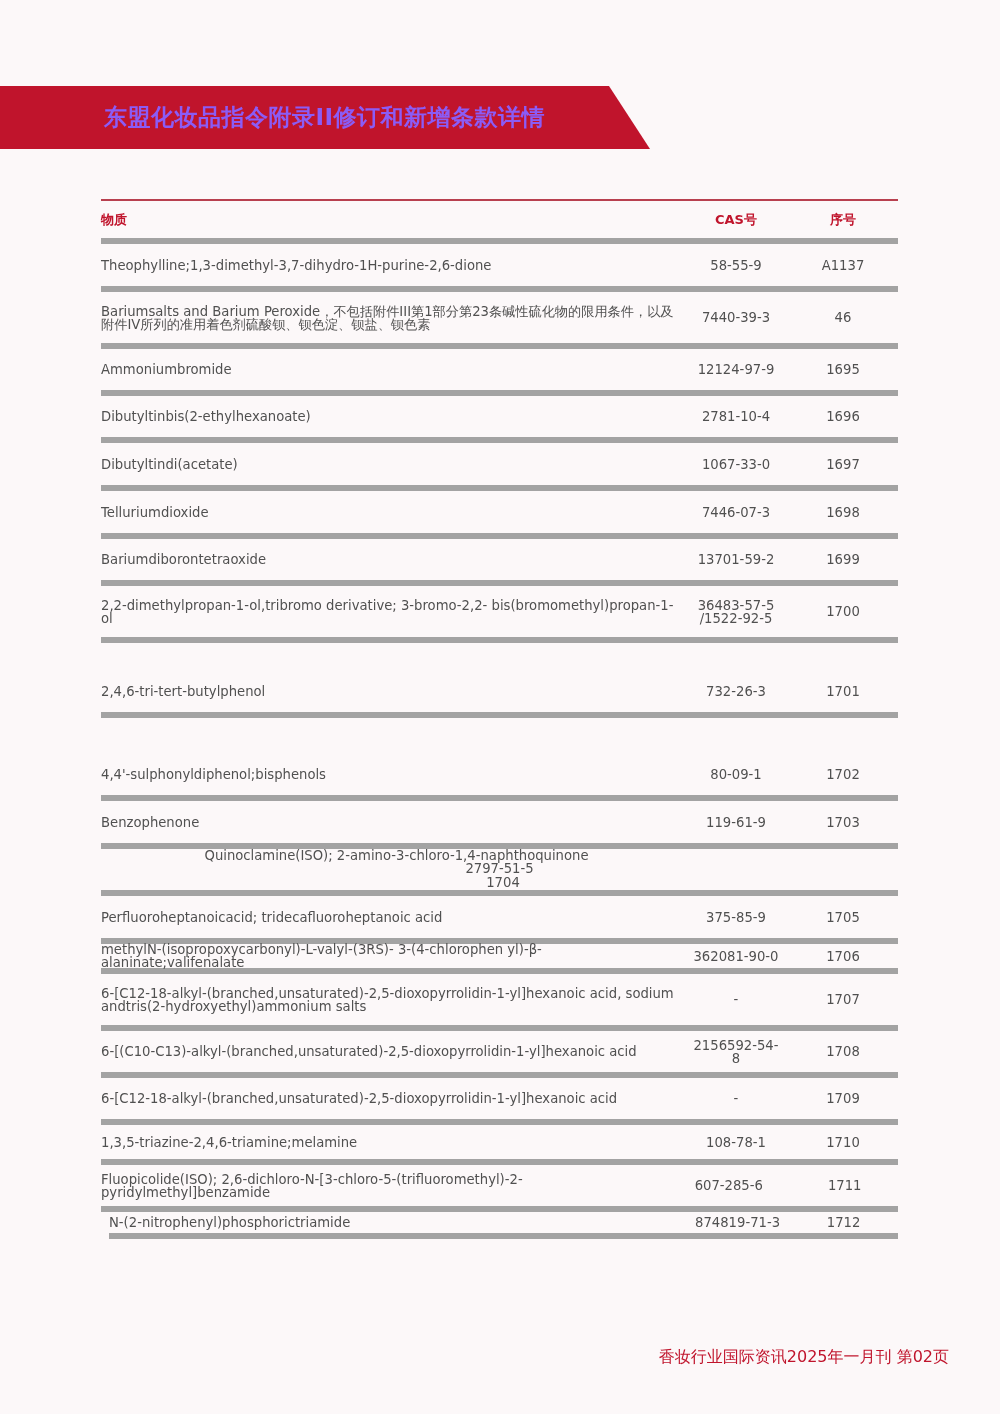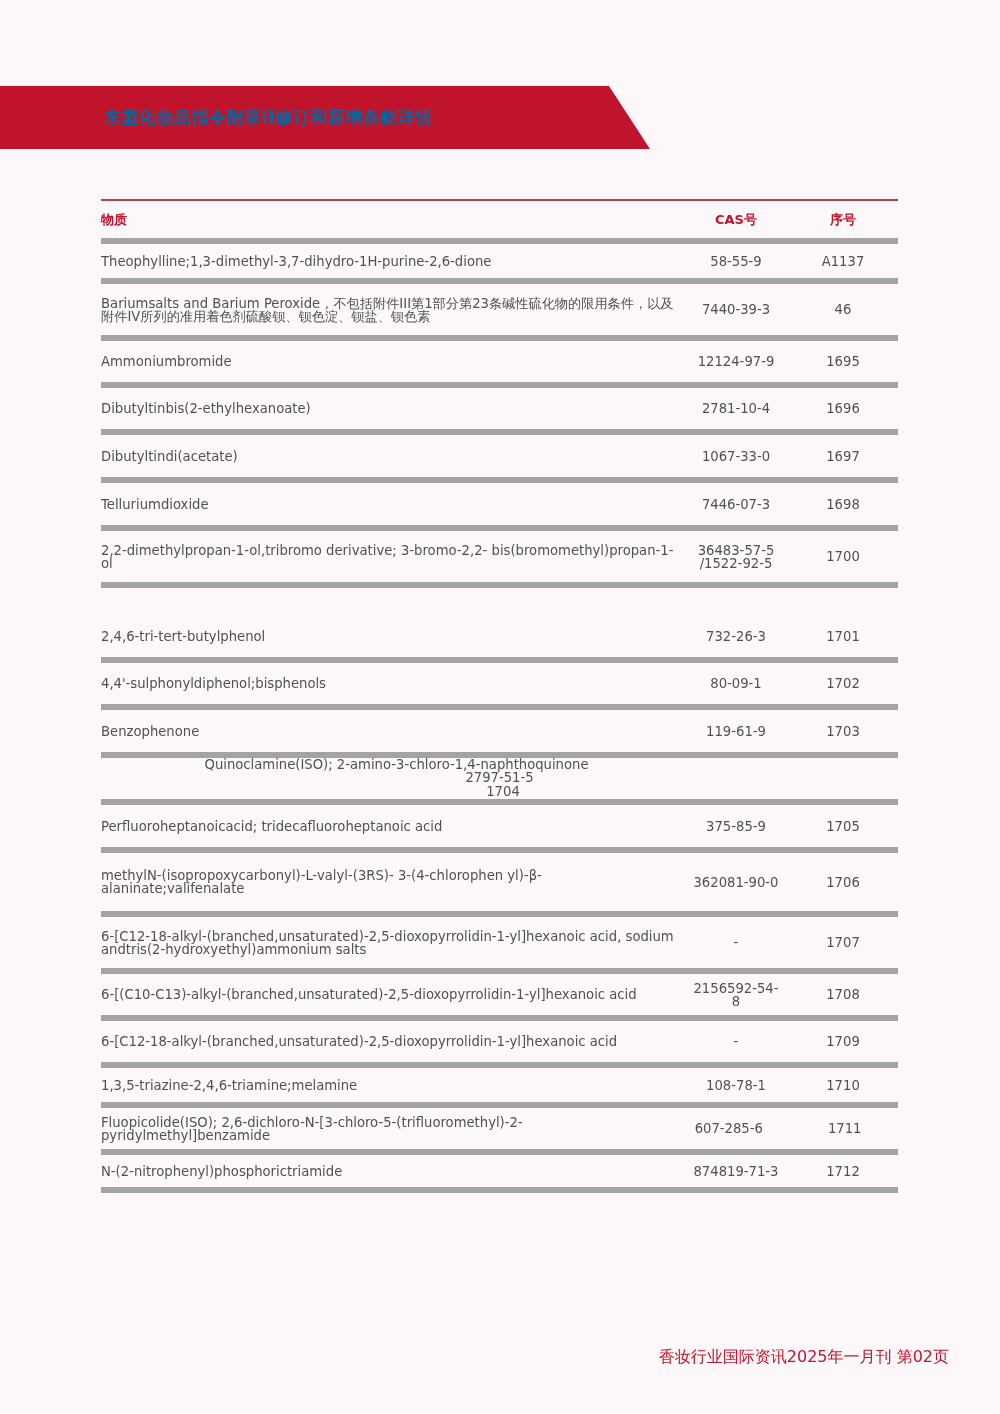--- a/index.html
+++ b/index.html
@@ -14,22 +14,22 @@
     position: absolute;
     left: 0; top: 86px;
     width: 650px; height: 63px;
   }
   .banner svg { position: absolute; left: 0; top: 0; width: 650px; height: 63px; }
   .banner-title {
     position: absolute;
     left: 104px; top: 0;
     height: 63px;
     line-height: 63px;
-    color: #0369a1;
-    font-size: 17px;
+    color: #8b5cf6;
+    font-size: 23px;
     font-weight: bold;
     letter-spacing: 0.5px;
     white-space: nowrap;
   }
   .table {
     position: absolute;
     left: 101px;
     top: 199px;
     width: 797px;
     border-top: 2px solid #b8404f;
@@ -76,21 +76,21 @@
   <div class="banner-title">东盟化妆品指令附录II修订和新增条款详情</div>
 </div>
 
 <div class="table">
   <div class="row header" style="height:43px">
     <div class="cell-substance">物质</div>
     <div class="cell-cas">CAS号</div>
     <div class="cell-no">序号</div>
   </div>
   <div id="table-body">
-      <div class="row" style="height: 40px;">
+      <div class="row" style="height: 48px;">
         <div class="cell-substance">Theophylline;1,3-dimethyl-3,7-dihydro-1H-purine-2,6-dione</div>
         <div class="cell-cas">58-55-9</div>
         <div class="cell-no">A1137</div>
       </div>
       <div class="row" style="height: 57px;">
         <div class="cell-substance">Bariumsalts and Barium Peroxide，不包括附件III第1部分第23条碱性硫化物的限用条件，以及附件IV所列的准用着色剂硫酸钡、钡色淀、钡盐、钡色素</div>
         <div class="cell-cas">7440-39-3</div>
         <div class="cell-no">46</div>
       </div>
       <div class="row" style="height: 47px;">
@@ -106,51 +106,56 @@
       <div class="row" style="height: 48px;">
         <div class="cell-substance">Dibutyltindi(acetate)</div>
         <div class="cell-cas">1067-33-0</div>
         <div class="cell-no">1697</div>
       </div>
       <div class="row" style="height: 48px;">
         <div class="cell-substance">Telluriumdioxide</div>
         <div class="cell-cas">7446-07-3</div>
         <div class="cell-no">1698</div>
       </div>
+      <div class="row" style="height: 47px;">
+        <div class="cell-substance">Bariumdiborontetraoxide</div>
+        <div class="cell-cas">13701-59-2</div>
+        <div class="cell-no">1699</div>
+      </div>
       <div class="row" style="height: 57px;">
         <div class="cell-substance">2,2-dimethylpropan-1-ol,tribromo derivative; 3-bromo-2,2- bis(bromomethyl)propan-1-ol</div>
         <div class="cell-cas">36483-57-5<br>/1522-92-5</div>
         <div class="cell-no">1700</div>
       </div>
       <div class="row" style="height: 47px; margin-top: 28px;">
         <div class="cell-substance">2,4,6-tri-tert-butylphenol</div>
         <div class="cell-cas">732-26-3</div>
         <div class="cell-no">1701</div>
       </div>
-      <div class="row" style="height: 47px;">
+      <div class="row" style="height: 47px; margin-top: 36px;">
         <div class="cell-substance">4,4'-sulphonyldiphenol;bisphenols</div>
         <div class="cell-cas">80-09-1</div>
         <div class="cell-no">1702</div>
       </div>
       <div class="row" style="height: 48px;">
         <div class="cell-substance">Benzophenone</div>
         <div class="cell-cas">119-61-9</div>
         <div class="cell-no">1703</div>
       </div>
       <div class="row" style="height: 47px; flex-direction: column;">
         <div class="cell-substance">Quinoclamine(ISO); 2-amino-3-chloro-1,4-naphthoquinone</div>
         <div class="cell-cas">2797-51-5</div>
         <div class="cell-no">1704</div>
       </div>
       <div class="row" style="height: 48px;">
         <div class="cell-substance">Perfluoroheptanoicacid; tridecafluoroheptanoic acid</div>
         <div class="cell-cas">375-85-9</div>
         <div class="cell-no">1705</div>
       </div>
-      <div class="row" style="height: 64px;">
+      <div class="row" style="height: 30px;">
         <div class="cell-substance">methylN-(isopropoxycarbonyl)-L-valyl-(3RS)- 3-(4-chlorophen yl)-β-alaninate;valifenalate</div>
         <div class="cell-cas">362081-90-0</div>
         <div class="cell-no">1706</div>
       </div>
       <div class="row" style="height: 57px;">
         <div class="cell-substance">6-[C12-18-alkyl-(branched,unsaturated)-2,5-dioxopyrrolidin-1-yl]hexanoic acid, sodium andtris(2-hydroxyethyl)ammonium salts</div>
         <div class="cell-cas">-</div>
         <div class="cell-no">1707</div>
       </div>
       <div class="row" style="height: 47px;">
@@ -166,21 +171,21 @@
       <div class="row" style="height: 40px;">
         <div class="cell-substance">1,3,5-triazine-2,4,6-triamine;melamine</div>
         <div class="cell-cas">108-78-1</div>
         <div class="cell-no">1710</div>
       </div>
       <div class="row" style="height: 47px; gap: 12px;">
         <div class="cell-substance">Fluopicolide(ISO); 2,6-dichloro-N-[3-chloro-5-(trifluoromethyl)-2-pyridylmethyl]benzamide</div>
         <div class="cell-cas">607-285-6</div>
         <div class="cell-no">1711</div>
       </div>
-      <div class="row" style="height: 38px;">
+      <div class="row" style="height: 27px; margin-left: 8px;">
         <div class="cell-substance">N-(2-nitrophenyl)phosphorictriamide</div>
         <div class="cell-cas">874819-71-3</div>
         <div class="cell-no">1712</div>
       </div>
     </div>
 </div>
 
 <div class="footer">香妆行业国际资讯2025年一月刊 第02页</div>
 
 </body></html>

